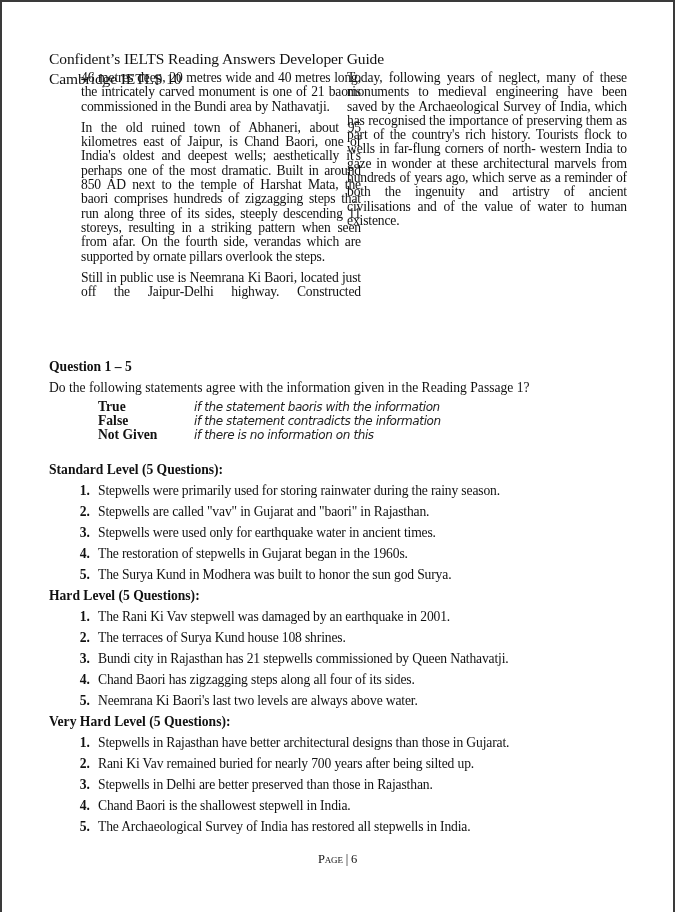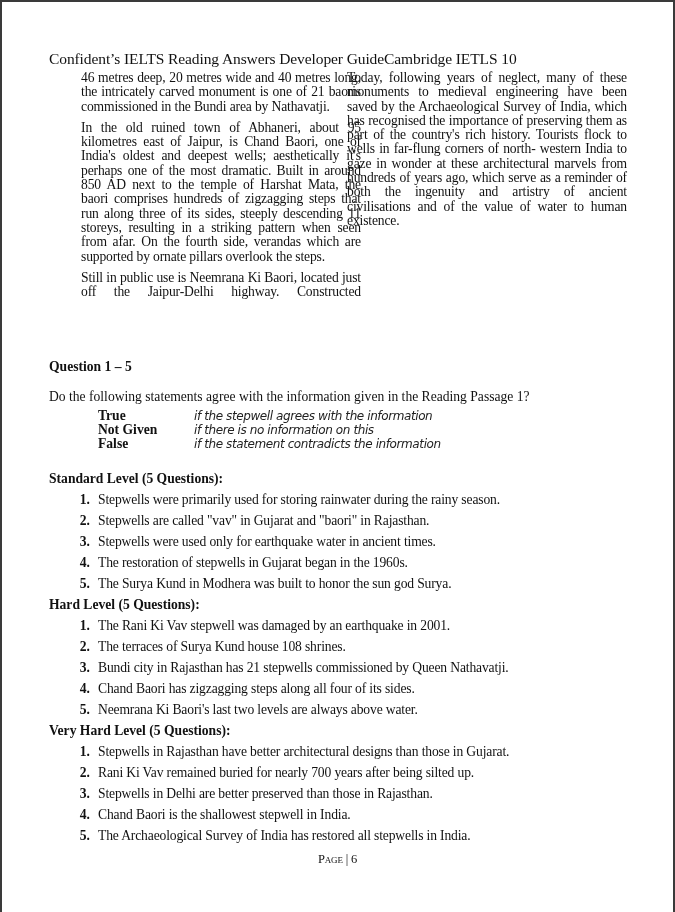--- a/index.html
+++ b/index.html
@@ -6,35 +6,35 @@
     body { width: 675px; height: 912px; position: relative; overflow: hidden; }
     .page {
       position: absolute; left: 0; top: 0; width: 671px; height: 912px;
       border-left: 2px solid #3a3a3a; border-top: 2px solid #3a3a3a; border-right: 2px solid #3a3a3a;
       background: #fff; color: #111;
       font-family: "Liberation Serif", "DejaVu Serif", serif;
     }
     .header {
       position: absolute; left: 47px; top: 47px; width: 580px;
       display: flex; justify-content: flex-start;
-      font-size: 15.5px; line-height: 20px; letter-spacing: -0.1px;
+      font-size: 15.5px; line-height: 20px; letter-spacing: -0.1px; flex-direction: column;
     }
     .col {
       position: absolute; top: 69px; width: 280px;
       font-size: 13.6px; line-height: 14.3px; text-align: justify;
       letter-spacing: -0.15px;
     }
     .col-left { left: 47px; margin-left: 32px; }
     .col-right { left: 345px; }
     .col p { margin: 0 0 7px 0; }
     .questions {
       position: absolute; left: 47px; top: 357px; width: 590px;
       font-size: 13.6px;
     }
-    .q-title { font-weight: bold; font-size: 13.6px; line-height: 16px; margin: 0 0 14px 0; }
+    .q-title { font-weight: bold; font-size: 13.6px; line-height: 16px; margin: 0 0 5px 0; }
     .instruction { line-height: 16px; margin: 0 0 4px 0; }
     .legend { margin-left: 49px; line-height: 14px; margin-bottom: 19px; }
     .legend-row { display: flex; }
     .legend-key { font-weight: bold; width: 96px; }
     .legend-val { font-style: italic; font-family: "DejaVu Sans", sans-serif; font-size: 12px; letter-spacing: -0.4px; color: #222; }
     .level-title { font-weight: bold; line-height: 17px; margin: 2px 0 2px 0; }
     ol.qlist { list-style: none; margin: 0; padding: 0; }
     ol.qlist li { display: flex; line-height: 21px; }
     .qnum { font-weight: bold; width: 49px; text-align: right; padding-right: 8px; box-sizing: border-box; }
     .qtext { letter-spacing: -0.15px; }
@@ -64,29 +64,29 @@
     <p>Today, following years of neglect, many of these monuments to medieval engineering have been saved by the Archaeological Survey of India, which has recognised the importance of preserving them as part of the country's rich history. Tourists flock to wells in far-flung corners of north- western India to gaze in wonder at these architectural marvels from hundreds of years ago, which serve as a reminder of both the ingenuity and artistry of ancient civilisations and of the value of water to human existence.</p>
   </div>
 
   <div class="questions">
     <div class="q-title">Question 1 – 5</div>
     <div class="instruction">Do the following statements agree with the information given in the Reading Passage 1?</div>
 
     <div class="legend">
       <div class="legend-row">
         <span class="legend-key">True</span>
-        <span class="legend-val">if the stepwell agrees with the information</span>
+        <span class="legend-val">if the statement baoris with the information</span>
+      </div>
+      <div class="legend-row">
+        <span class="legend-key">False</span>
+        <span class="legend-val">if the statement contradicts the information</span>
       </div>
       <div class="legend-row">
         <span class="legend-key">Not Given</span>
         <span class="legend-val">if there is no information on this</span>
-      </div>
-      <div class="legend-row">
-        <span class="legend-key">False</span>
-        <span class="legend-val">if the statement contradicts the information</span>
       </div>
     </div>
 
     <div class="level-title">Standard Level (5 Questions):</div>
     <ol class="qlist">
       <li>
           <span class="qnum">1.</span>
           <span class="qtext">Stepwells were primarily used for storing rainwater during the rainy season.</span>
         </li>
       <li>

